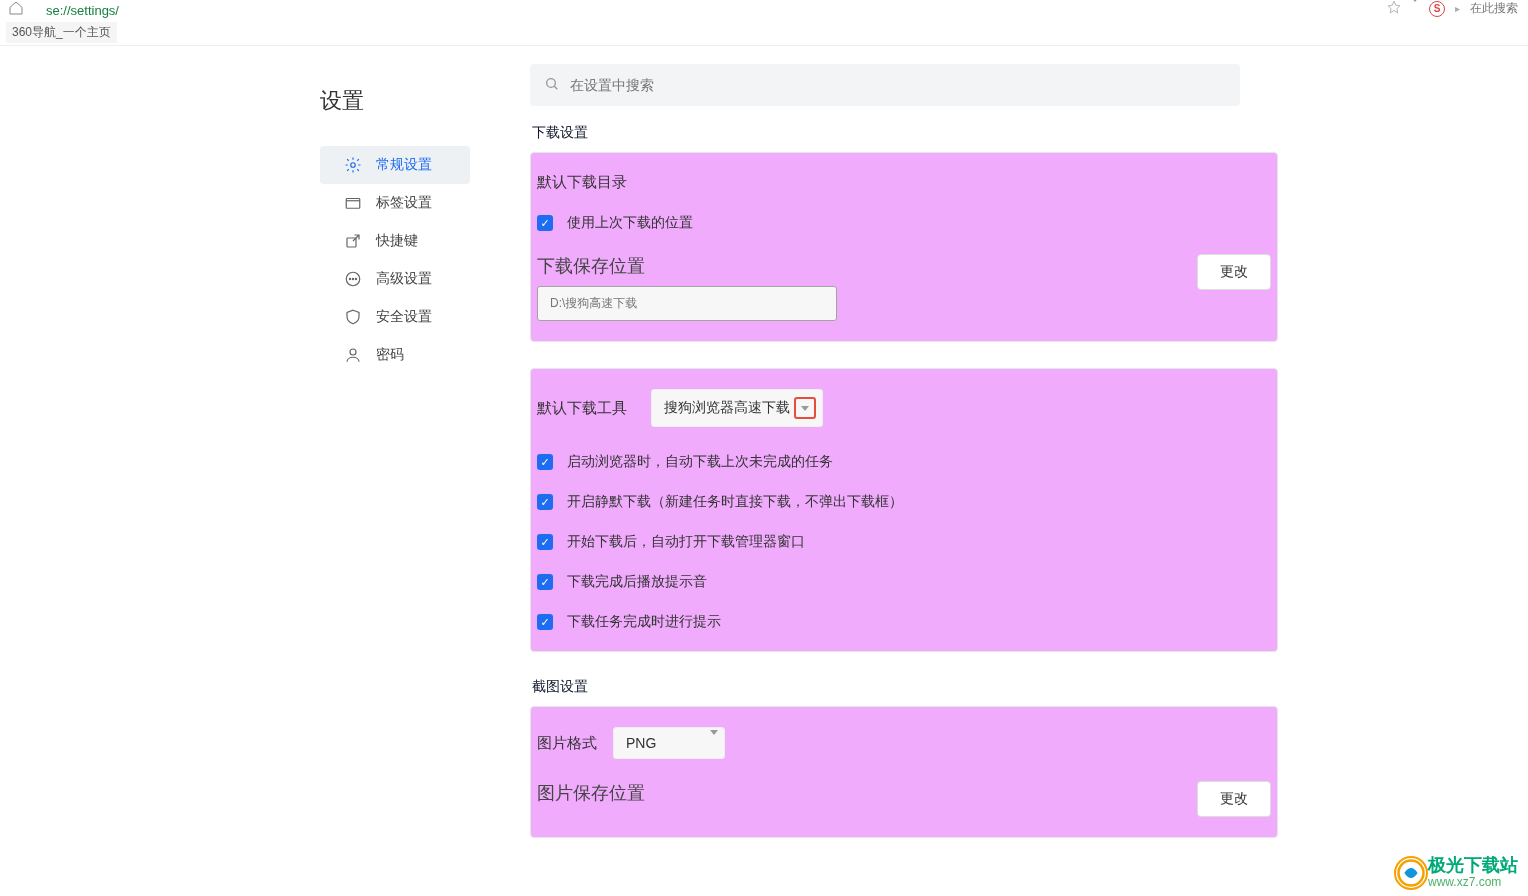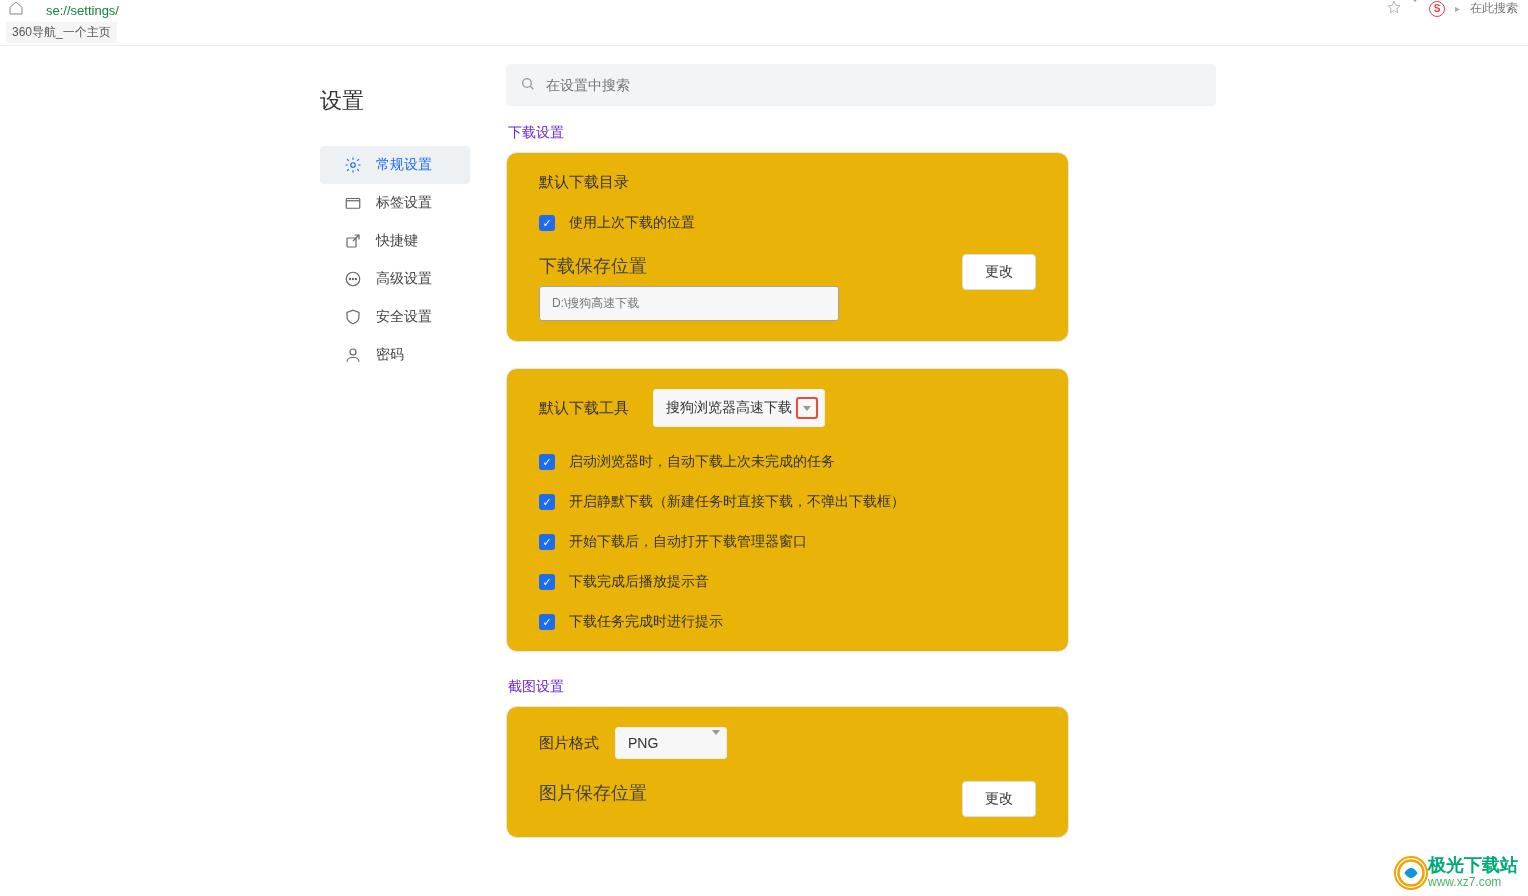--- a/index.html
+++ b/index.html
@@ -21,26 +21,26 @@
 .settings-title { font-size: 22px; color: #333; margin-left: 0; padding: 22px 0 22px 0; }
 
 
 .sidebar { width: 150px; margin-top: 8px; }
 .sidebar-item { display: flex; align-items: center; gap: 14px; padding: 10px 24px; border-radius: 4px; color: #444; cursor: pointer; font-size: 14px; }
 .sidebar-item.active { background: #eef1f4; color: #1d6cf2; }
 .sidebar-item .icon { width: 18px; height: 18px; display: inline-flex; align-items: center; justify-content: center; }
 .sidebar-item svg { width: 18px; height: 18px; }
 
 
-.main-col { margin-left: 36px; width: 563px; }
+.main-col { margin-left: 60px; width: 748px; }
 .search-wrap { width: 710px; height: 42px; background: #f3f4f5; border-radius: 4px; display: flex; align-items: center; padding: 0 14px; gap: 10px; color: #888; margin-bottom: 18px; }
 .search-wrap input { border: none; background: transparent; outline: none; width: 100%; font-size: 14px; color: #333; }
-.section-title { font-size: 14px; color: #6d28d9; margin: 0 0 10px 2px; }
-
-.card { border: 1px solid #e5e6e8; border-radius: 11px; padding: 20px 32px; margin-bottom: 26px; background: #eab308; }
+.section-title { font-size: 14px; color: #0f172a; margin: 0 0 10px 2px; }
+
+.card { border: 1px solid #e5e6e8; border-radius: 4px; padding: 20px 6px; margin-bottom: 26px; background: #f0abfc; }
 .row { display: flex; align-items: center; margin-bottom: 22px; }
 .row:last-child { margin-bottom: 0; }
 .card-heading { font-size: 15px; color: #333; margin-bottom: 22px; }
 
 .checkbox { width: 16px; height: 16px; background: #1d6cf2; border-radius: 3px; margin-right: 14px; display: inline-flex; align-items: center; justify-content: center; color: #fff; font-size: 11px; flex-shrink: 0; }
 
 .subfield-label { font-size: 18px; color: #444; margin-bottom: 8px; }
 .path-display { background: #f7f7f8; border: 1px solid #a3a3a3; border-radius: 3px; padding: 8px 12px; font-size: 12px; color: #777; width: 300px; }
 .subfield-block { display: flex; justify-content: space-between; align-items: flex-start; gap: 20px; }
 .change-btn { border: 1px solid #ddd; background: #fff; border-radius: 4px; padding: 8px 22px; font-size: 14px; color: #333; cursor: pointer; }

